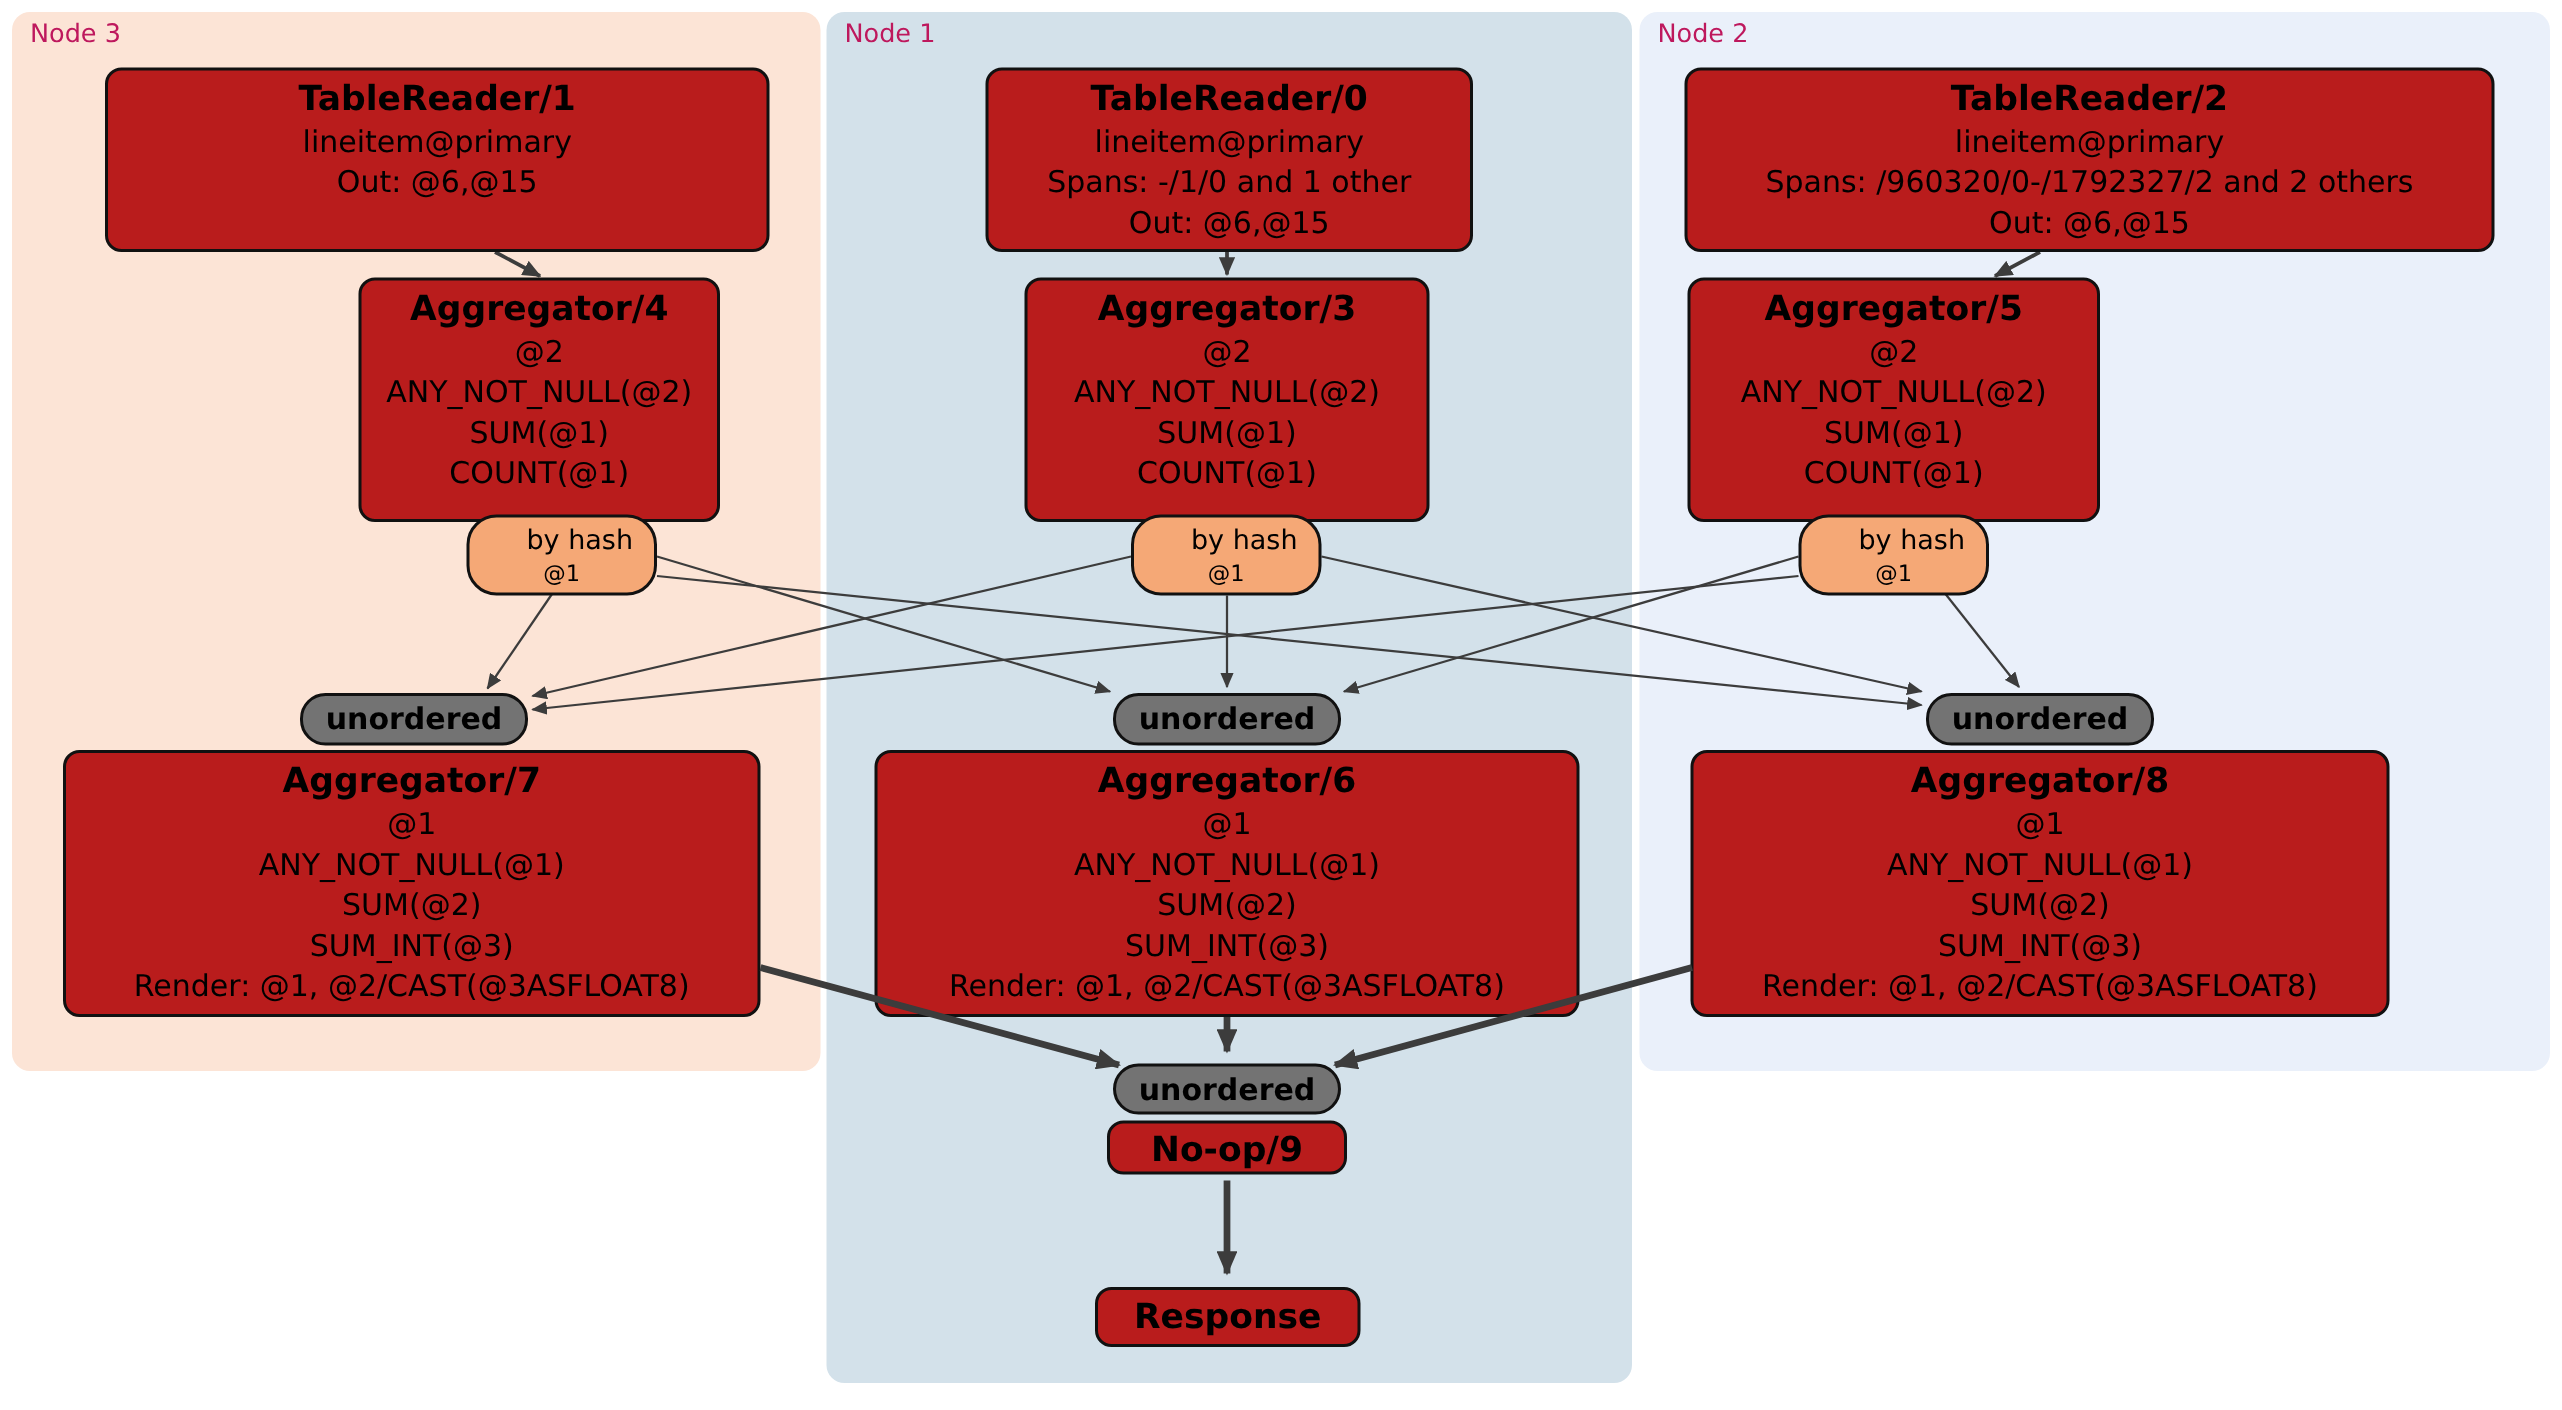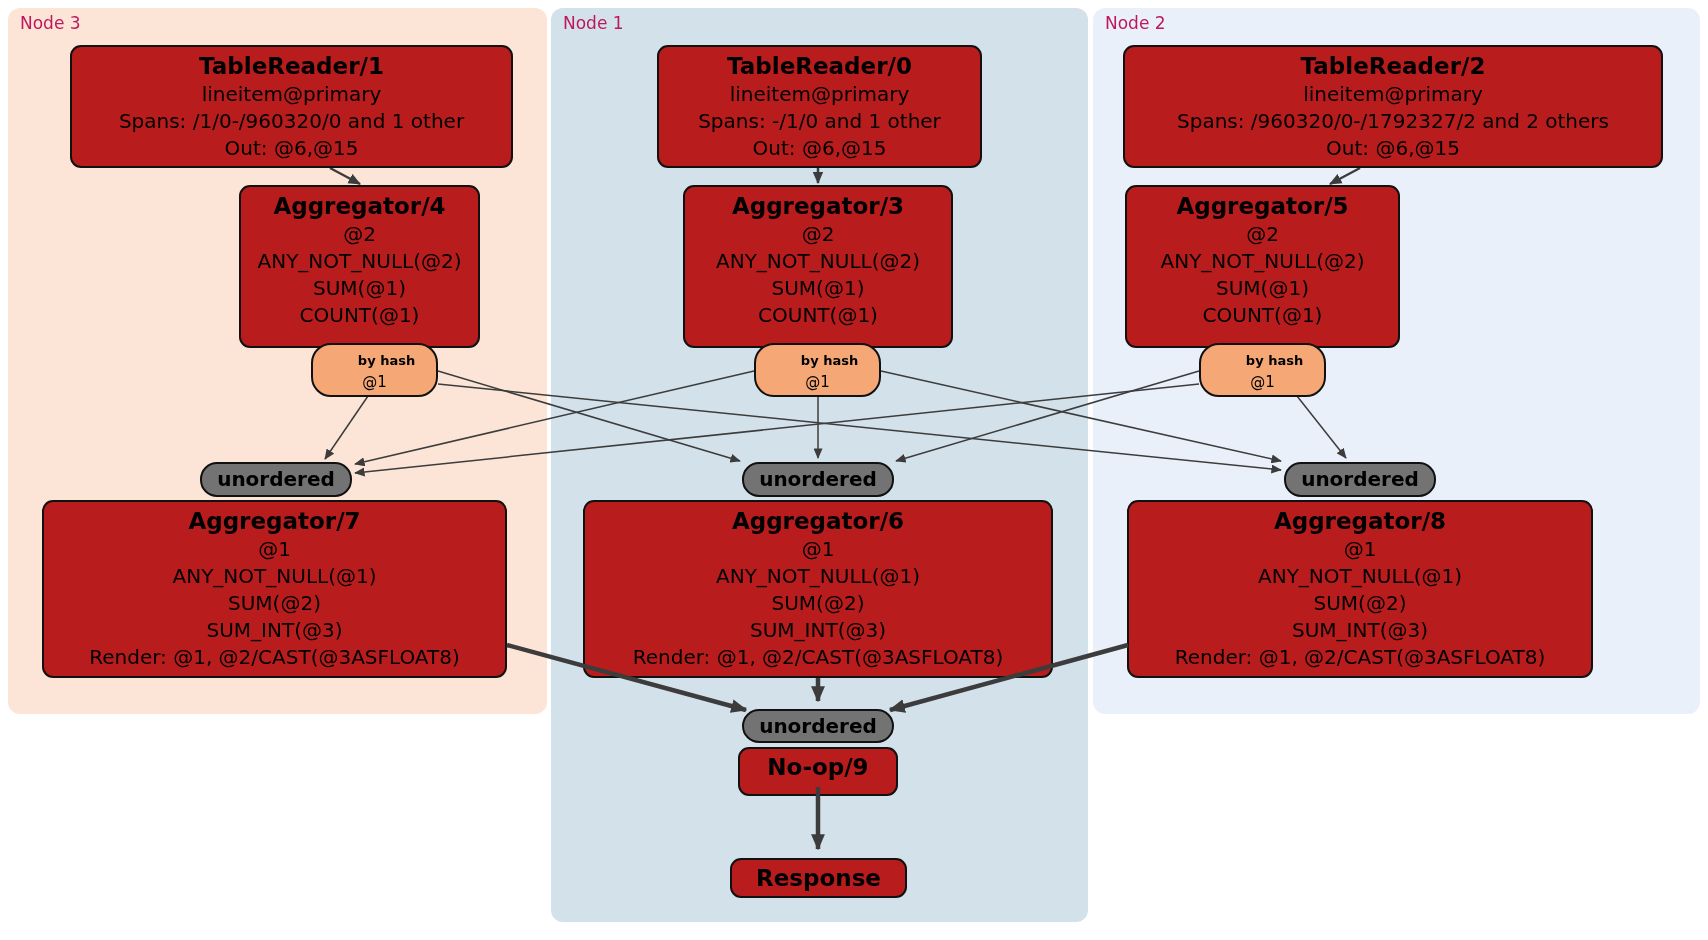--- a/index.html
+++ b/index.html
@@ -20,21 +20,21 @@
   }
   .proc .t{font-size:23px;font-weight:bold;line-height:29px;}
   .proc .l{font-size:20px;line-height:27px;white-space:nowrap;}
   .proc.small{padding-top:0;}
   .proc.small .t{line-height:36px;}
 
   .pill-router{
     position:absolute;width:127px;height:54px;background:#f5a876;border:2px solid #111;
     border-radius:20px;text-align:center;box-sizing:border-box;padding-top:4px;
   }
-  .pill-router .rt{font-size:13px;font-weight:bold;line-height:24px;padding-left:24px;}
+  .pill-router .rt{font-size:18px;font-weight:normal;line-height:24px;padding-left:24px;}
   .pill-router .rd{font-size:15px;line-height:19px;}
 
   .pill-sync{
     position:absolute;width:152px;height:35px;background:#737373;border:2px solid #111;
     border-radius:17px;text-align:center;box-sizing:border-box;
     font-size:20px;font-weight:bold;line-height:31px;
   }
   svg.edges{position:absolute;left:0;top:0;pointer-events:none;}
 </style>
 </head>
@@ -72,21 +72,20 @@
     <line x1="818" y1="397" x2="818" y2="458" stroke="#3c3c3c" stroke-width="1.5" marker-end="url(#athin)"></line>
     <line x1="881" y1="371" x2="1281" y2="461" stroke="#3c3c3c" stroke-width="1.5" marker-end="url(#athin)"></line>
     <line x1="1199" y1="384" x2="355" y2="473" stroke="#3c3c3c" stroke-width="1.5" marker-end="url(#athin)"></line>
     <line x1="1199" y1="371" x2="896" y2="461" stroke="#3c3c3c" stroke-width="1.5" marker-end="url(#athin)"></line>
     <line x1="1297" y1="396" x2="1346" y2="458" stroke="#3c3c3c" stroke-width="1.5" marker-end="url(#athin)"></line>
   </svg>
 
   <div class="proc" style="left:70px;top:45px;width:443px;height:123px">
     <div class="t">TableReader/1</div>
     <div class="l">lineitem@primary</div>
-    <div class="l">Spans: /1/0-/960320/0 and 1 other</div>
     <div class="l">Out: @6,@15</div>
   </div>
   <div class="proc" style="left:657px;top:45px;width:325px;height:123px">
     <div class="t">TableReader/0</div>
     <div class="l">lineitem@primary</div>
     <div class="l">Spans: -/1/0 and 1 other</div>
     <div class="l">Out: @6,@15</div>
   </div>
   <div class="proc" style="left:1123px;top:45px;width:540px;height:123px">
     <div class="t">TableReader/2</div>
@@ -135,21 +134,21 @@
   </div>
   <div class="proc" style="left:1127px;top:500px;width:466px;height:178px">
     <div class="t">Aggregator/8</div>
     <div class="l">@1</div>
     <div class="l">ANY_NOT_NULL(@1)</div>
     <div class="l">SUM(@2)</div>
     <div class="l">SUM_INT(@3)</div>
     <div class="l">Render: @1, @2/CAST(@3ASFLOAT8)</div>
   </div>
 
-  <div class="proc small" style="left:738px;top:747px;width:160px;height:49px">
+  <div class="proc small" style="left:738px;top:747px;width:160px;height:36px">
     <div class="t">No-op/9</div>
   </div>
   <div class="proc small" style="left:730px;top:858px;width:177px;height:40px">
     <div class="t">Response</div>
   </div>
 
   <div class="pill-router" style="left:311px;top:343px">
     <div class="rt">by hash</div>
     <div class="rd">@1</div>
   </div>

